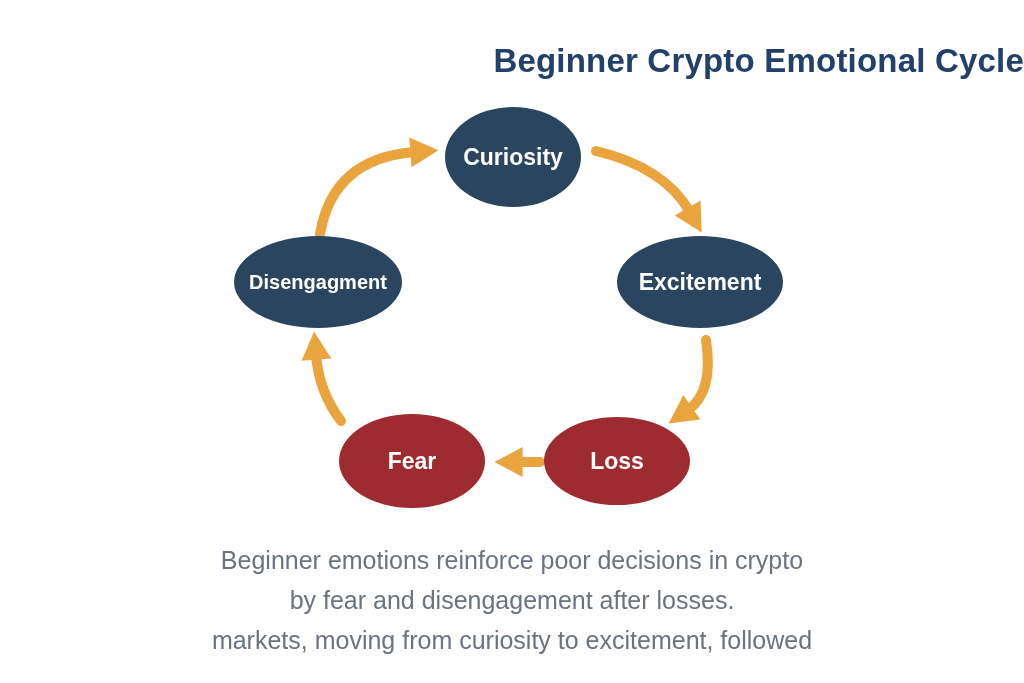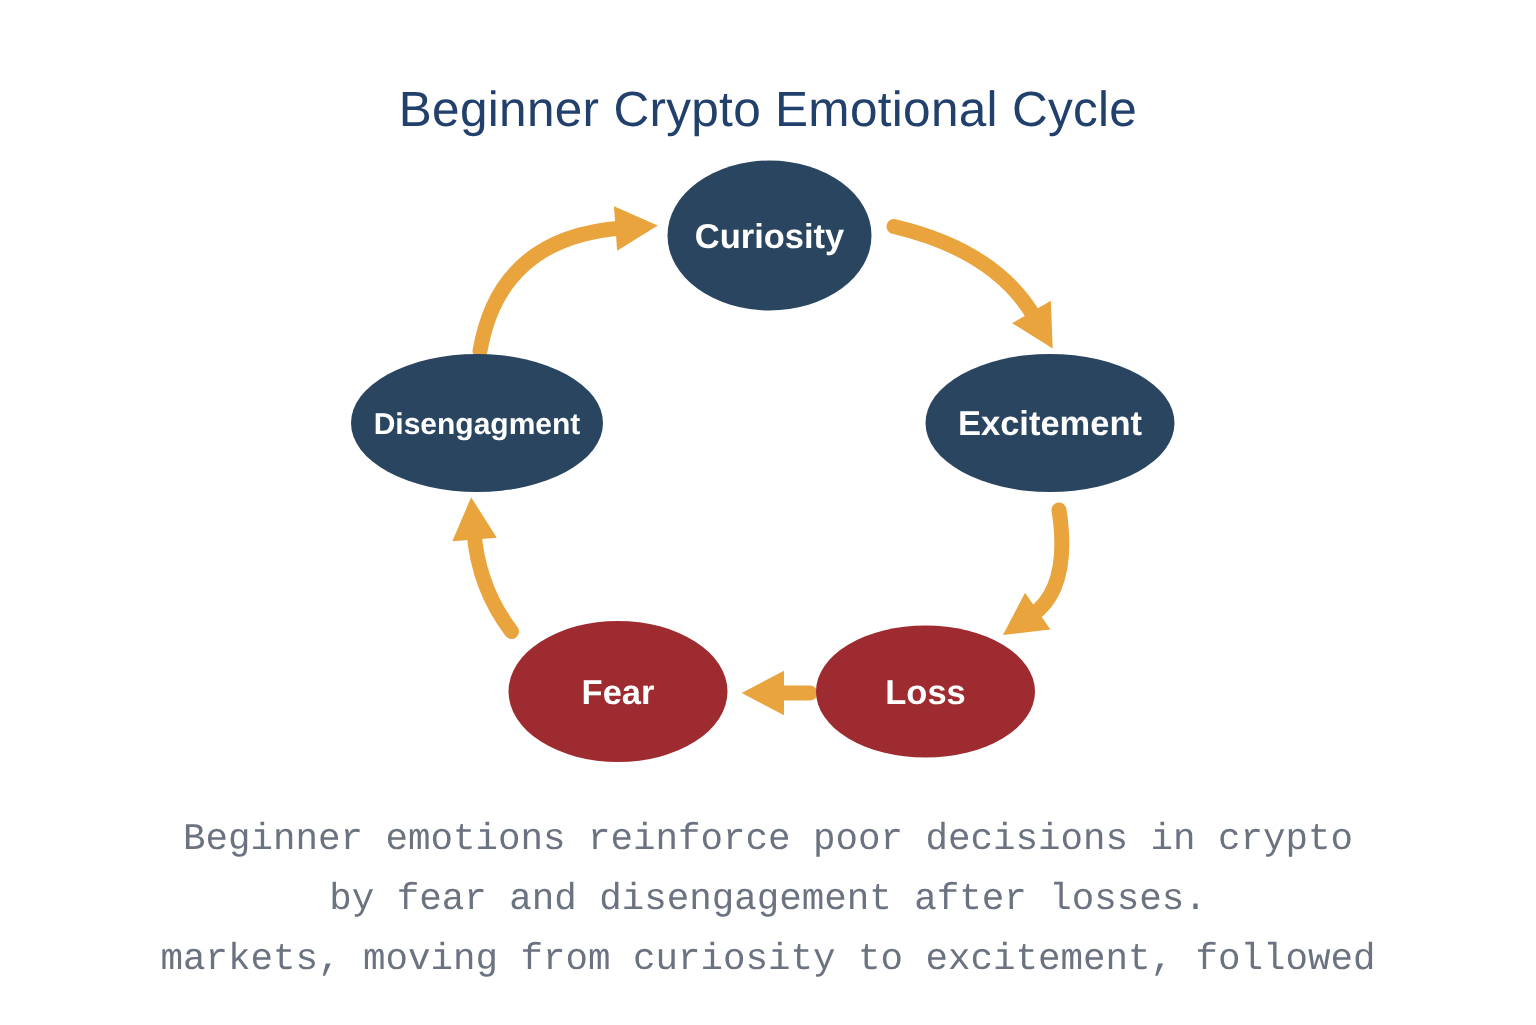--- a/index.html
+++ b/index.html
@@ -7,26 +7,26 @@
   .page {
     position: relative;
     width: 1024px;
     height: 683px;
     background: var(--background, #fff);
     font-family: "Liberation Sans", sans-serif;
     overflow: hidden;
   }
   .title {
     position: absolute;
-    top: 54px;
+    top: 42px;
     left: 0;
     width: 100%;
-    text-align: center;
+    text-align: right;
     font-size: 33px;
-    font-weight: 400;
+    font-weight: 700;
     letter-spacing: 0.2px;
     color: var(--title-navy, #21406b);
   }
   .diagram-svg {
     position: absolute;
     top: 0;
     left: 0;
     width: 1024px;
     height: 683px;
   }
@@ -50,21 +50,20 @@
   .caption {
     position: absolute;
     top: 540px;
     left: 0;
     width: 100%;
     text-align: center;
     color: var(--caption-gray, #6b7280);
     font-size: 25px;
     line-height: 40px;
     font-weight: 400;
-    font-family: Liberation Mono, monospace;
   }
 </style>
 </head>
 <body>
 
 <div class="page">
 
   <h1 class="title">Beginner Crypto Emotional Cycle</h1>
 
   <svg class="diagram-svg" viewBox="0 0 1024 683" aria-hidden="true">

